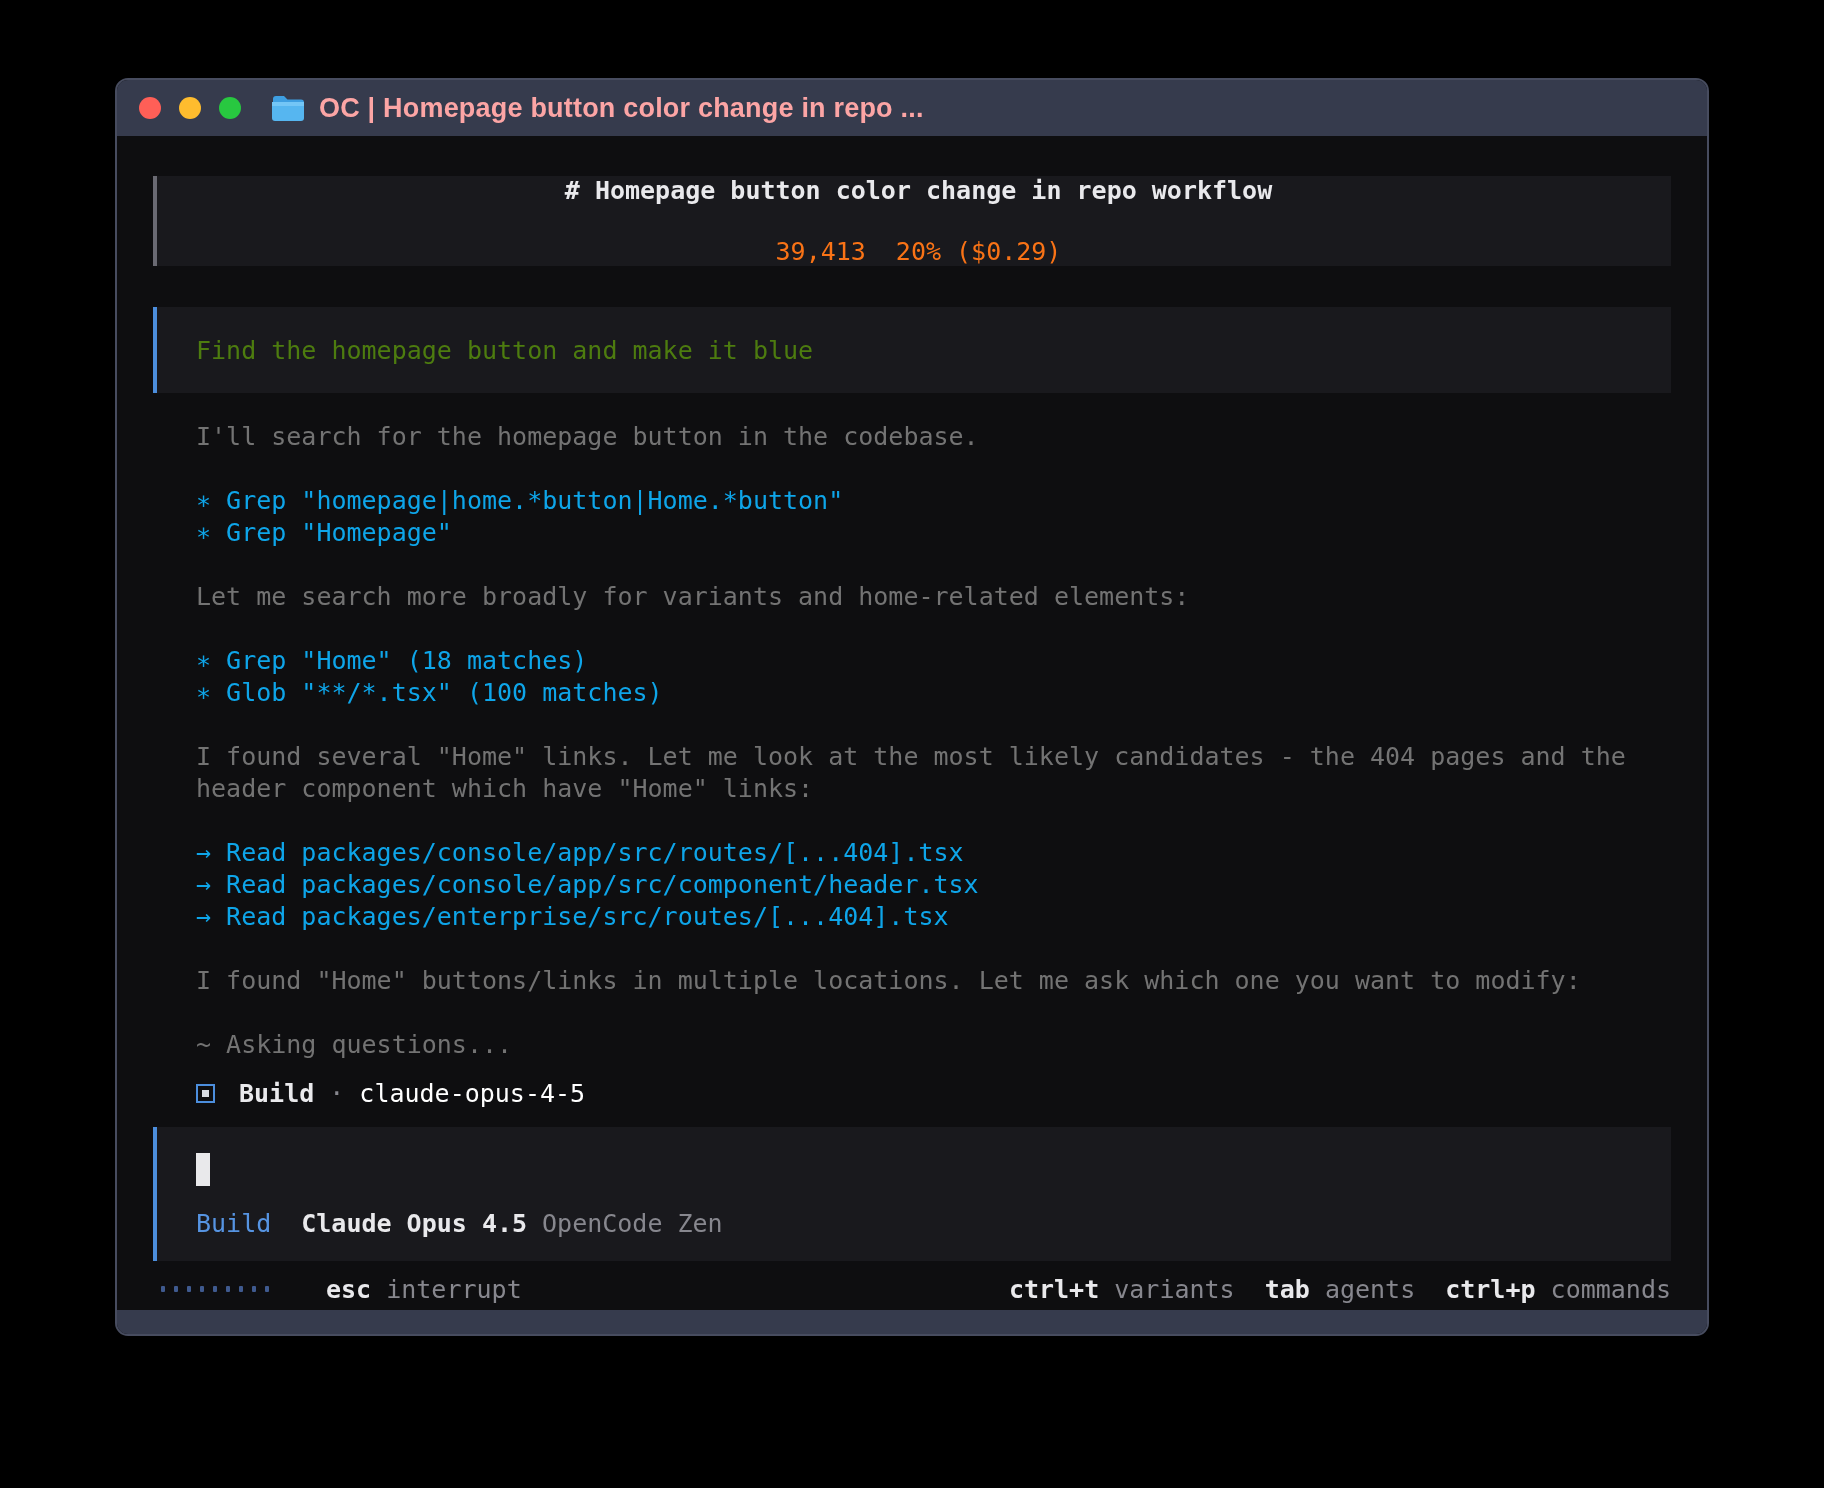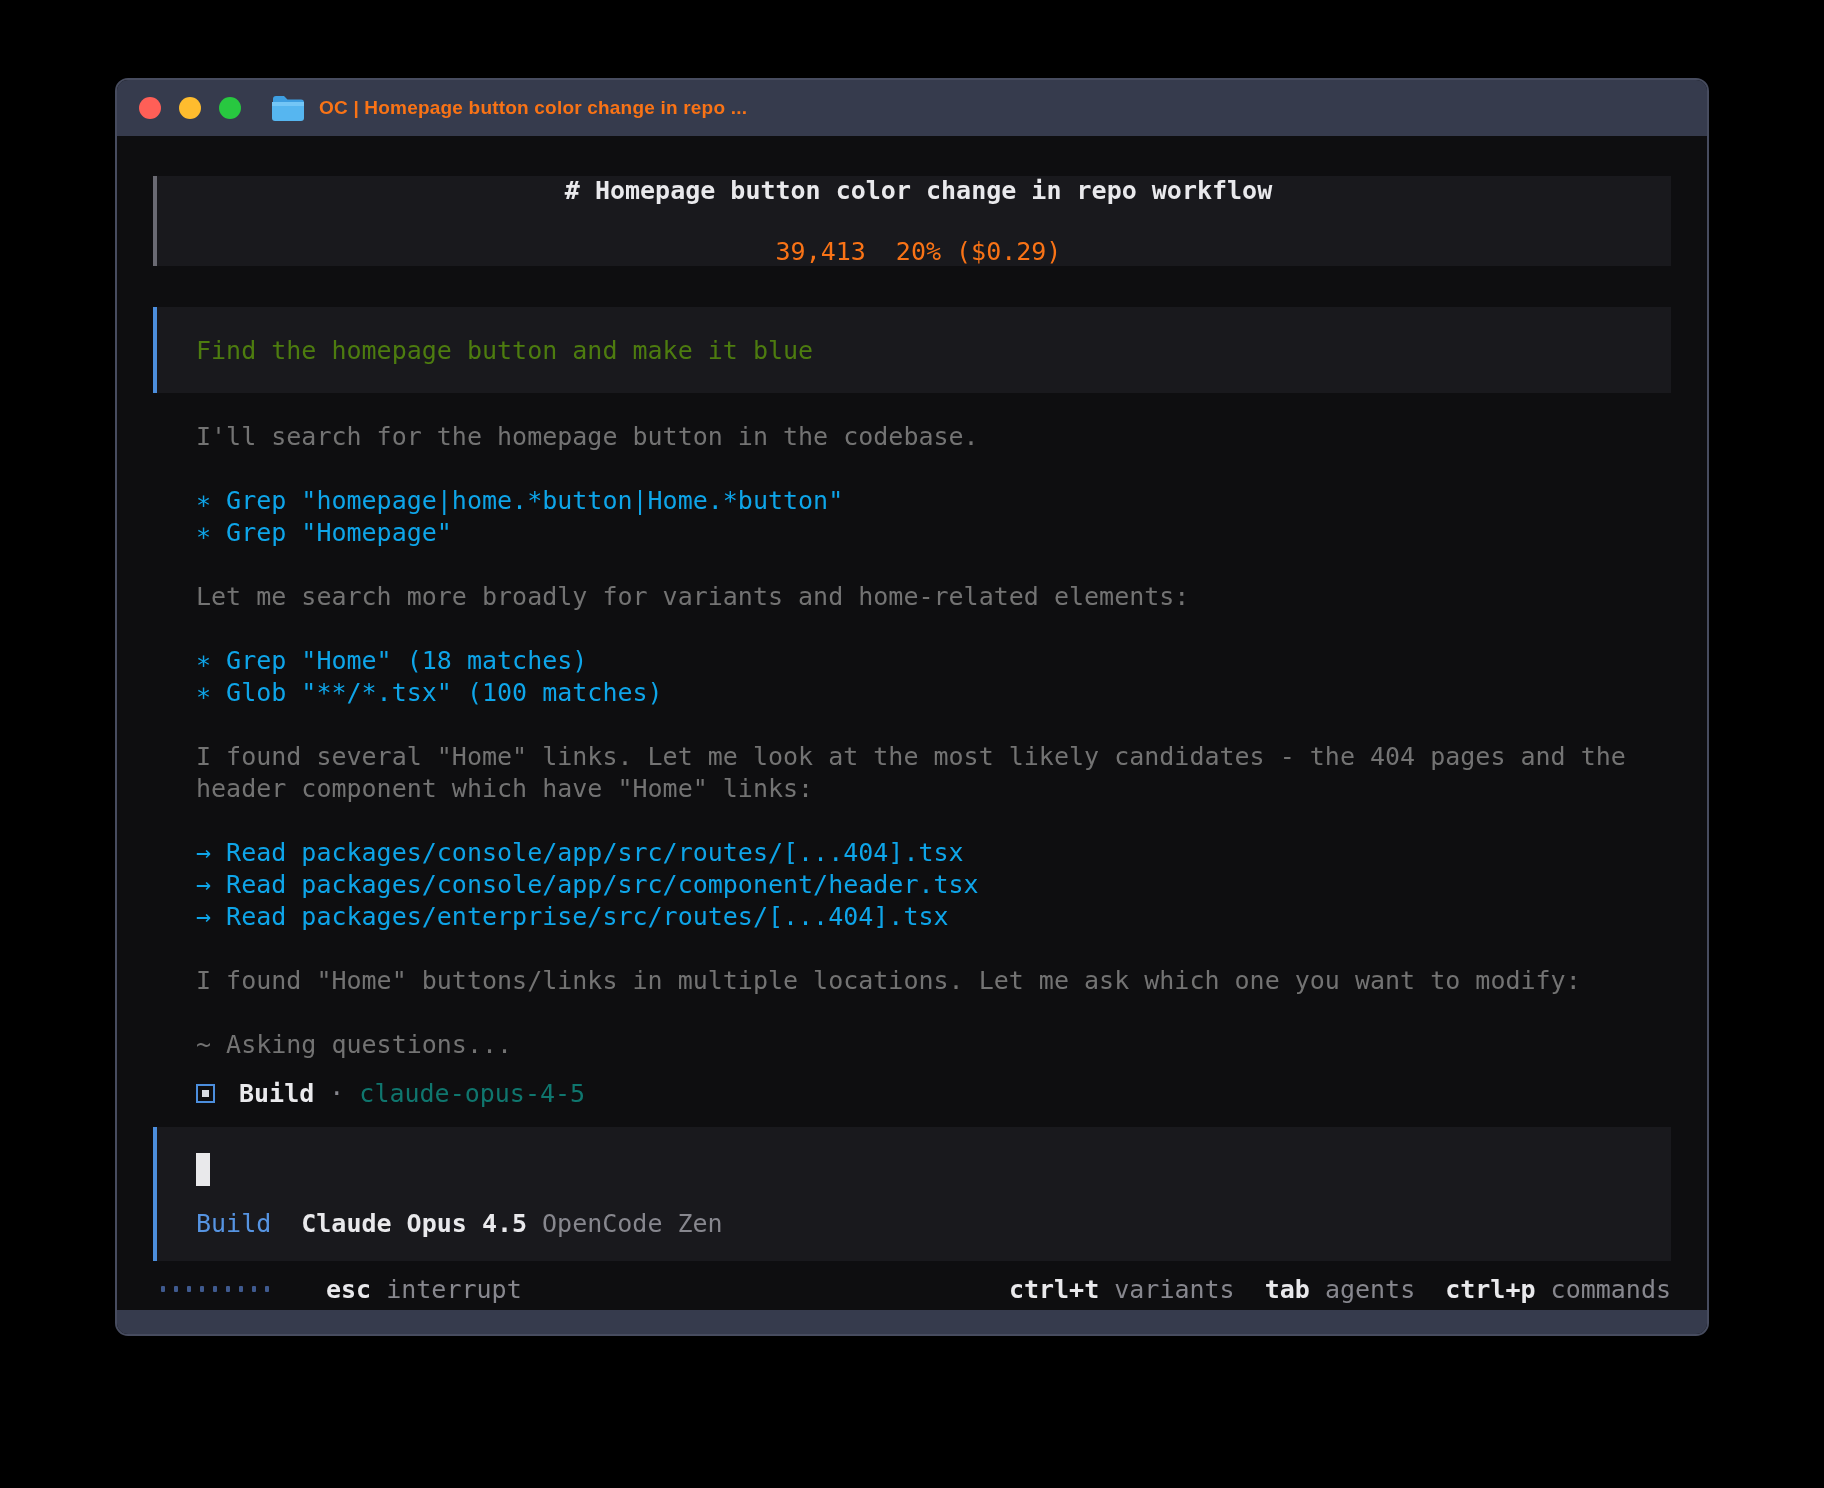--- a/index.html
+++ b/index.html
@@ -14,21 +14,21 @@
 
   
   .titlebar {
     height:56px; flex:0 0 56px; background:#363b4d;
     display:flex; align-items:center; padding-left:22px;
   }
   .traffic { width:22px; height:22px; border-radius:50%; margin-right:18px; }
   .folder-wrap { margin-left:12px; margin-right:14px; display:flex; align-items:center; }
   .tb-title {
     font-family:"Liberation Sans", sans-serif; font-weight:bold;
-    font-size:19px; color:#f97316; letter-spacing:0.2px;
+    font-size:27px; color:#fca5a5; letter-spacing:0.2px;
   }
 
   
   .main { flex:1 1 auto; background:#0e0e10; padding:0 36px; font-size:25px; }
 
   .panel { background:#19191d; border-left:4px solid #6a6a73; }
 
   .header-panel {
     margin-top:40px; height:90px;
     display:flex; align-items:center; justify-content:space-between;
@@ -54,21 +54,21 @@
     display:flex; align-items:center;
   }
   .agent-badge {
     width:19px; height:19px; border:2px solid #4c8edd;
     display:inline-flex; align-items:center; justify-content:center;
     margin-right:24px; flex:0 0 auto;
   }
   .agent-badge i { display:block; width:7px; height:7px; background:#d8dce2; }
   .model-agent { color:#e9e9ec; font-weight:bold; }
   .model-sep { color:#87878e; margin:0 15px; }
-  .model-name { color:#0f766e; }
+  .model-name { color:#ffffff; }
 
   .input-panel {
     margin-top:18px; height:134px; border-left-color:#4c8edd;
     display:flex; flex-direction:column; justify-content:space-between;
     padding:26px 0 22px 39px;
   }
   .cursor-block { width:14px; height:33px; background:#e9e9eb; }
   .input-meta { display:flex; line-height:30px; }
   .input-agent { color:#5694e2; }
   .input-model { color:#e9e9ec; font-weight:bold; margin-left:30px; }

